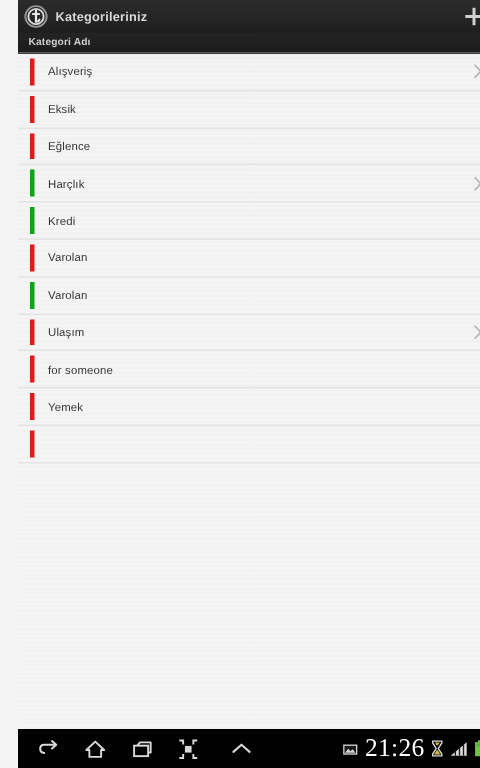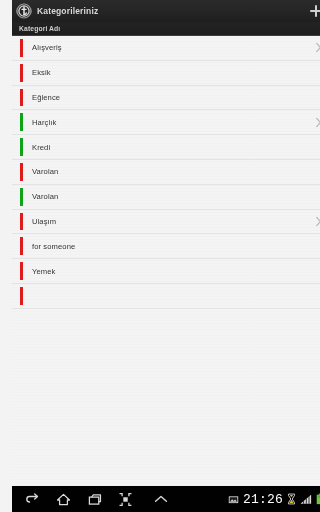--- a/index.html
+++ b/index.html
@@ -174,25 +174,25 @@
     padding-right: 2px;
   }
   .status-icon {
     display: flex;
     align-items: center;
     justify-content: center;
   }
   .status-icon svg { display: block; }
   .clock {
     color: #ffffff;
-    font-size: 13px;
+    font-size: 17px;
     font-weight: normal;
     letter-spacing: 0.2px;
     white-space: nowrap;
-    font-family: Liberation Mono, monospace;
+    font-family: Liberation Serif, serif;
   }
 </style>
 </head>
 <body>
 
 <div class="phone">
 
   <div class="action-bar">
     <div class="app-icon">
       <svg width="16" height="16" viewBox="0 0 16 16">

